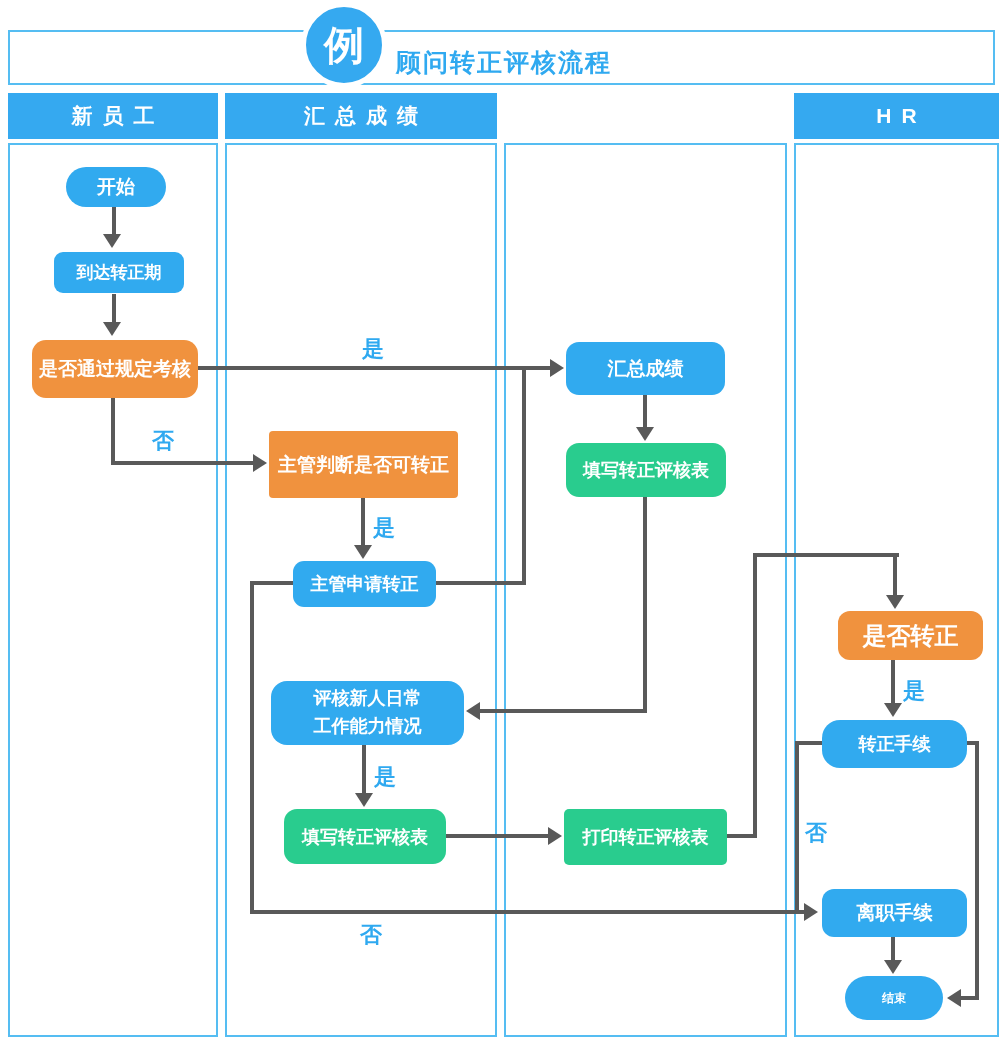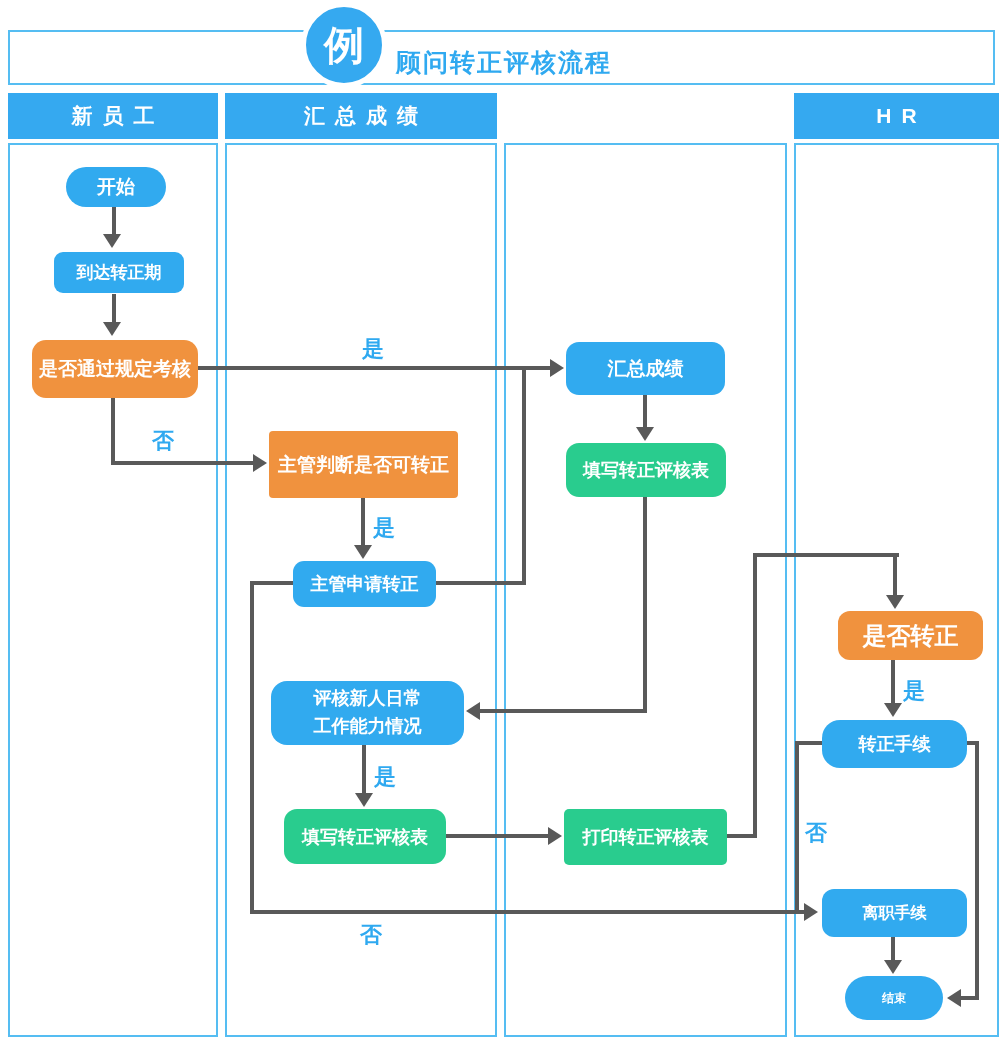--- a/index.html
+++ b/index.html
@@ -134,16 +134,16 @@
     <span>工作能力情况</span>
   </div>
   <div class="node green" style="left:284px;top:809px;width:162px;height:55px;border-radius:13px;font-size:18px;">填写转正评核表</div>
 
   <div class="node blue" style="left:566px;top:342px;width:159px;height:53px;border-radius:13px;font-size:19px;">汇总成绩</div>
   <div class="node green" style="left:566px;top:443px;width:160px;height:54px;border-radius:13px;font-size:18px;">填写转正评核表</div>
   <div class="node green" style="left:564px;top:809px;width:163px;height:56px;border-radius:5px;font-size:18px;">打印转正评核表</div>
 
   <div class="node orange" style="left:822px;top:611px;width:145px;height:49px;border-radius:12px;font-size:24px;margin-left:16px;">是否转正</div>
   <div class="node blue" style="left:822px;top:720px;width:145px;height:48px;border-radius:18px;font-size:18px;">转正手续</div>
-  <div class="node blue" style="left:822px;top:889px;width:145px;height:48px;border-radius:12px;font-size:16px;">离职手续</div>
+  <div class="node blue" style="left:822px;top:889px;width:145px;height:48px;border-radius:12px;font-size:19px;">离职手续</div>
   <div class="node blue" style="left:845px;top:976px;width:98px;height:44px;border-radius:22px;font-size:12px;">结束</div>
 
 </div>
 
 </body></html>

